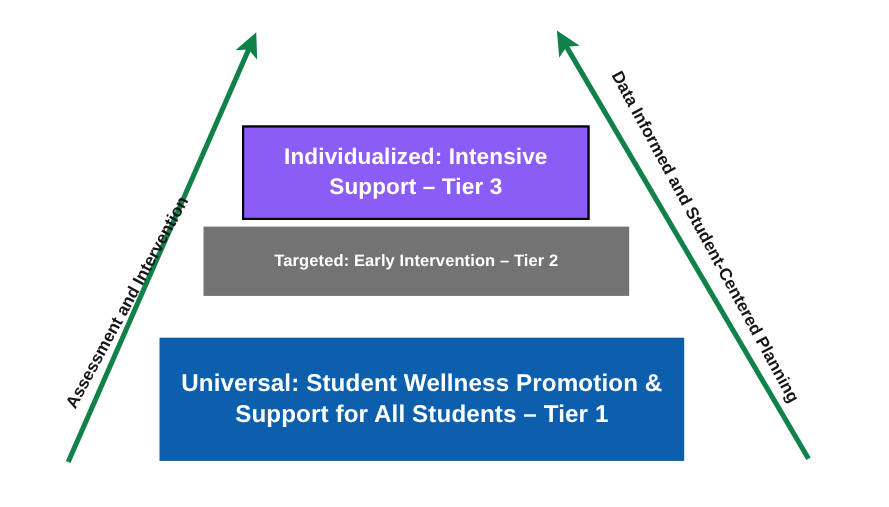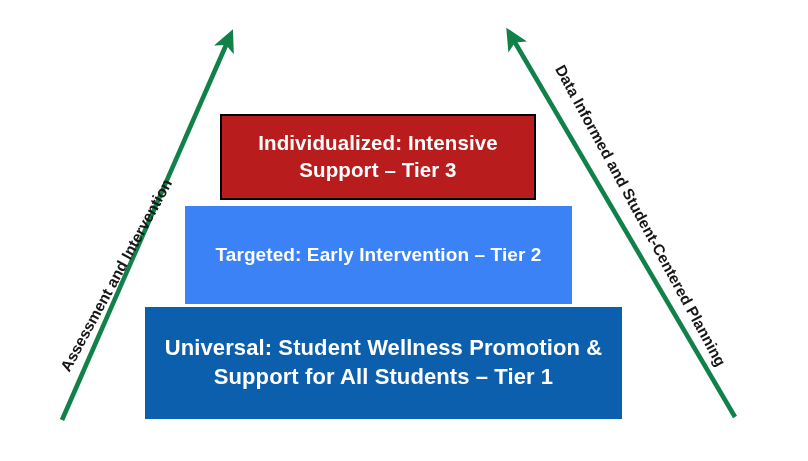--- a/index.html
+++ b/index.html
@@ -43,31 +43,31 @@
   .tier-label {
     display: block;
     padding: 0 10px;
     white-space: pre-line;
   }
   #tier3 {
     left: 220px;
     top: 114px;
     width: 316px;
     height: 86px;
-    background: #b91c1c;
+    background: #8b5cf6;
     border: 2px solid #000000;
     font-size: 20.5px;
   }
   #tier2 {
     left: 185px;
     top: 206px;
     width: 387px;
-    height: 98px;
-    background: #3b82f6;
-    font-size: 19px;
+    height: 63px;
+    background: #737373;
+    font-size: 15px;
   }
   #tier1 {
     left: 145px;
     top: 307px;
     width: 477px;
     height: 112px;
     background: #0B5FAC;
     font-size: 22px;
   }
   

